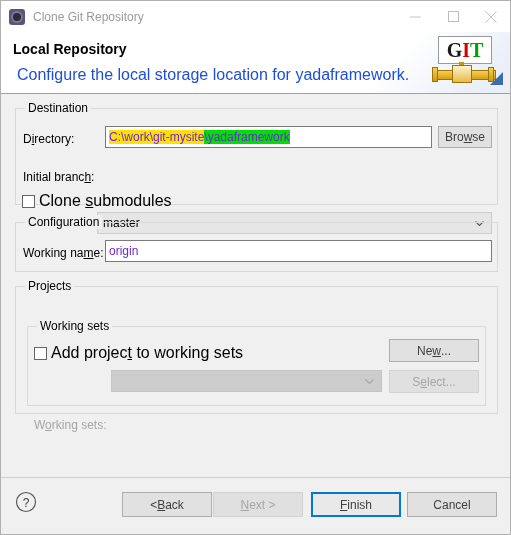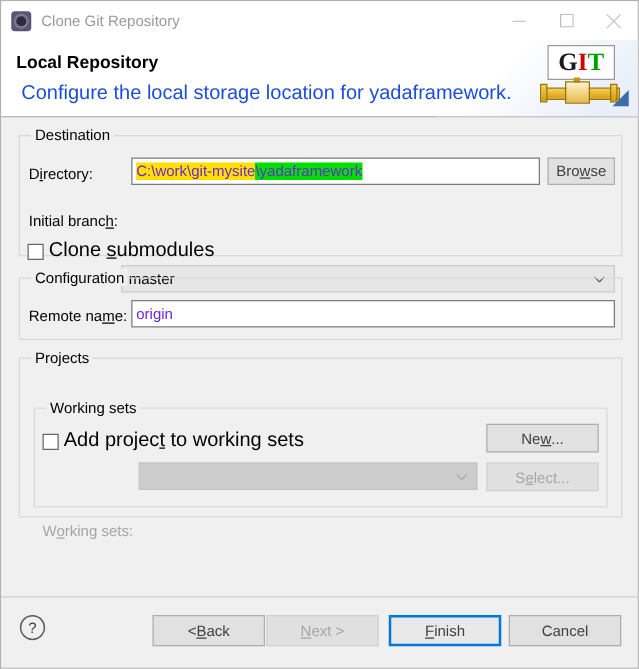--- a/index.html
+++ b/index.html
@@ -408,21 +408,21 @@
 
     <div class="cb" style="left:21px; top:98px;">
       <span class="box"></span>
       <span><span>Clone </span><span class="u">s</span><span>ubmodules</span></span>
     </div>
 
     <div class="group" style="left:14px; top:128px; width:483px; height:50px;">
       <div class="group-label">Configuration</div>
     </div>
 
-    <div class="lbl" style="left:22px; top:152px;"><span>Remote na</span><span class="u">m</span><span>e:</span></div>
+    <div class="lbl" style="left:22px; top:152px;"><span>Working na</span><span class="u">m</span><span>e:</span></div>
 
     <div class="textfield" style="left:104px; top:146px; width:387px; height:22px;">
       <span>origin</span>
     </div>
 
     <div class="group" style="left:14px; top:192px; width:483px; height:128px;">
       <div class="group-label">Projects</div>
     </div>
 
 

